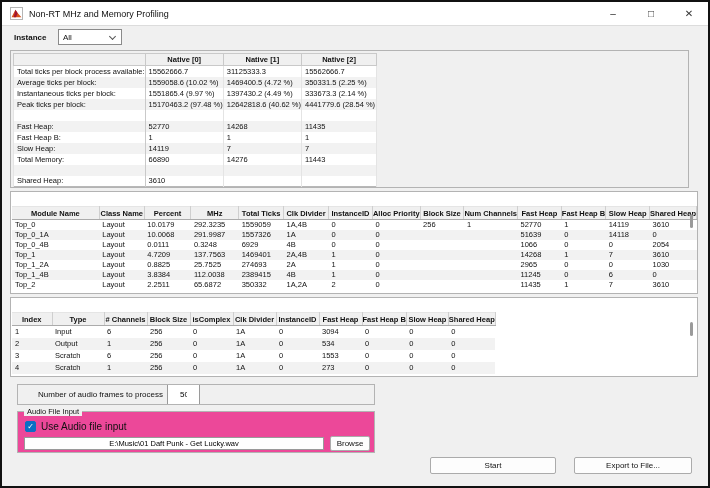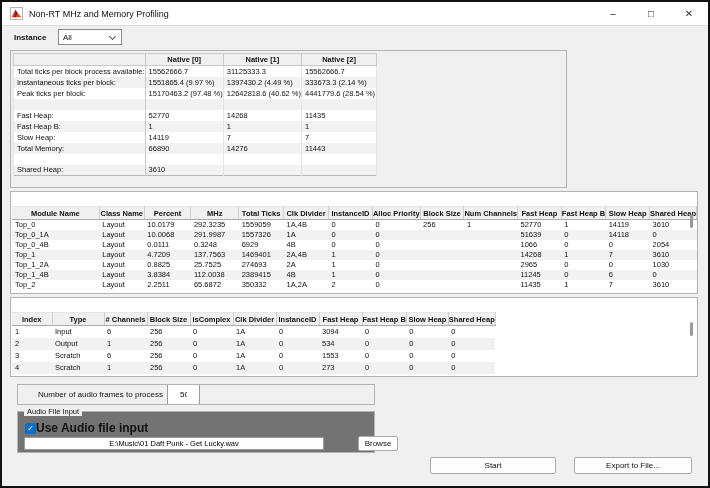--- a/index.html
+++ b/index.html
@@ -18,21 +18,21 @@
 
   
   .instance-label{position:absolute;left:12px;top:31px;font-size:8px;font-weight:bold;color:#111;}
   .combo{position:absolute;left:56px;top:27px;width:64px;height:16px;background:#fff;
     border:1px solid #8a8a8a;font-size:8px;display:flex;align-items:center;padding-left:4px;color:#111;}
   .chev{position:absolute;right:6px;top:4px;width:5px;height:5px;border-right:1px solid #555;
     border-bottom:1px solid #555;transform:rotate(45deg);}
 
   
   .panel{position:absolute;border:1px solid #b3b3b3;background:#f0f0f0;overflow:hidden;}
-  .p1{left:8px;top:48px;width:557px;height:138px;}
+  .p1{left:8px;top:48px;width:679px;height:138px;}
   .p2{left:8px;top:189px;width:688px;height:103px;background:#fff;}
   .p3{left:8px;top:295px;width:688px;height:80px;background:#fff;}
   .p4{left:15px;top:382px;width:358px;height:21px;display:flex;align-items:center;}
   .p4 .lbl{font-size:8px;margin-left:20px;color:#111;}
   .p4 input{width:33px;height:14px;margin-left:4px;border:1px solid #9a9a9a;font-size:8px;
     text-align:right;background:#fff;padding:12px;}
 
   table{border-collapse:collapse;table-layout:fixed;background:#fff;}
   th,td{overflow:hidden;white-space:nowrap;padding:0 0 0 3px;color:#111;}
 
@@ -51,30 +51,30 @@
   .t2 td{height:10px;font-size:7.5px;}
   .t3 td{height:12px;font-size:7.5px;}
   .t2 tbody tr:nth-child(even) td,.t3 tbody tr:nth-child(even) td{background:#f2f2f2;}
 
   .vthumb{position:absolute;right:4px;width:3px;height:14px;background:#9a9a9a;border-radius:2px;}
   .p2 .vthumb{top:22px;}
   .p3 .vthumb{top:24px;}
 
   
   .groupbox{position:absolute;left:15px;top:409px;width:358px;height:42px;
-    border:1px solid #b3b3b3;background:#737373;}
+    border:1px solid #b3b3b3;background:#ec4899;}
   .legend{position:absolute;left:6px;top:-5px;background:#f0f0f0;padding:0 3px;font-size:7.5px;color:#111;}
   .cbrow{position:absolute;left:7px;top:9px;display:flex;align-items:center;}
   .checkbox{width:11px;height:11px;background:#0b6fc4;border:1px solid #0b6fc4;border-radius:2px;
     color:#fff;font-size:8px;line-height:10px;text-align:center;}
   .checkbox::after{content:"\2713";}
-  .cblabel{font-size:12px;color:#111;font-weight:bold;}
+  .cblabel{font-size:10px;margin-left:5px;color:#111;}
   .filefield{position:absolute;left:6px;top:25px;width:300px;height:13px;border:1px solid #9a9a9a;
     background:#fff;font-size:7.5px;text-align:center;padding:3px;}
-  .browse{position:absolute;left:312px;top:24px;width:40px;height:15px;margin-left:28px;}
+  .browse{position:absolute;left:312px;top:24px;width:40px;height:15px;}
 
   .btn{background:#fdfdfd;border:1px solid #ababab;border-radius:2px;font-size:8px;color:#111;padding:0;}
   .start{position:absolute;left:428px;top:455px;width:126px;height:17px;}
   .export{position:absolute;left:572px;top:455px;width:118px;height:17px;}
 </style>
 </head>
 <body>
 
 <div class="frame">
 <div class="window">
@@ -115,20 +115,26 @@
               <th>Native [1]</th>
               <th>Native [2]</th>
             </tr>
           </thead>
           <tbody>
             <tr>
               <td>Total ticks per block process available:</td>
               <td>15562666.7</td>
               <td>31125333.3</td>
               <td>15562666.7</td>
+            </tr>
+            <tr>
+              <td>Average ticks per block:</td>
+              <td>1559058.6  (10.02 %)</td>
+              <td>1469400.5  (4.72 %)</td>
+              <td>350331.5  (2.25 %)</td>
             </tr>
             <tr>
               <td>Instantaneous ticks per block:</td>
               <td>1551865.4  (9.97 %)</td>
               <td>1397430.2  (4.49 %)</td>
               <td>333673.3  (2.14 %)</td>
             </tr>
             <tr>
               <td>Peak ticks per block:</td>
               <td>15170463.2  (97.48 %)</td>

